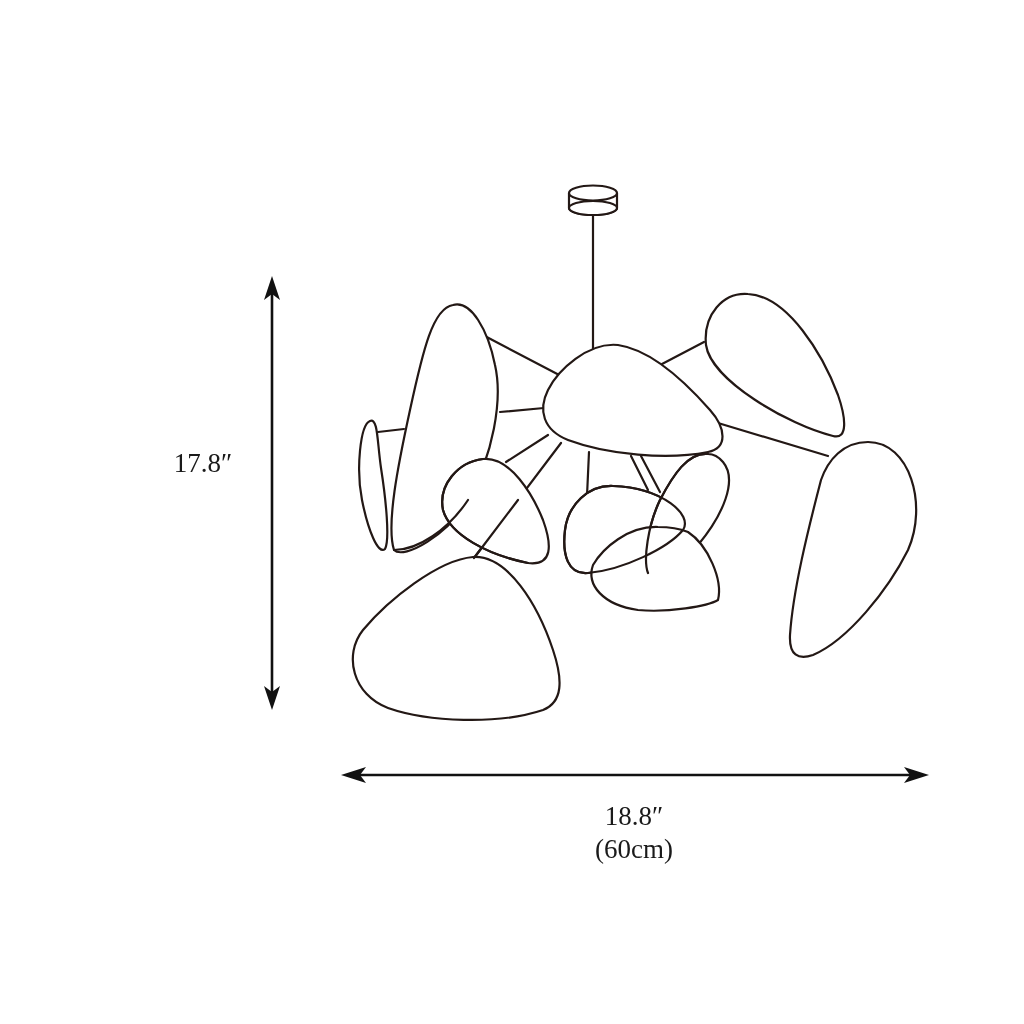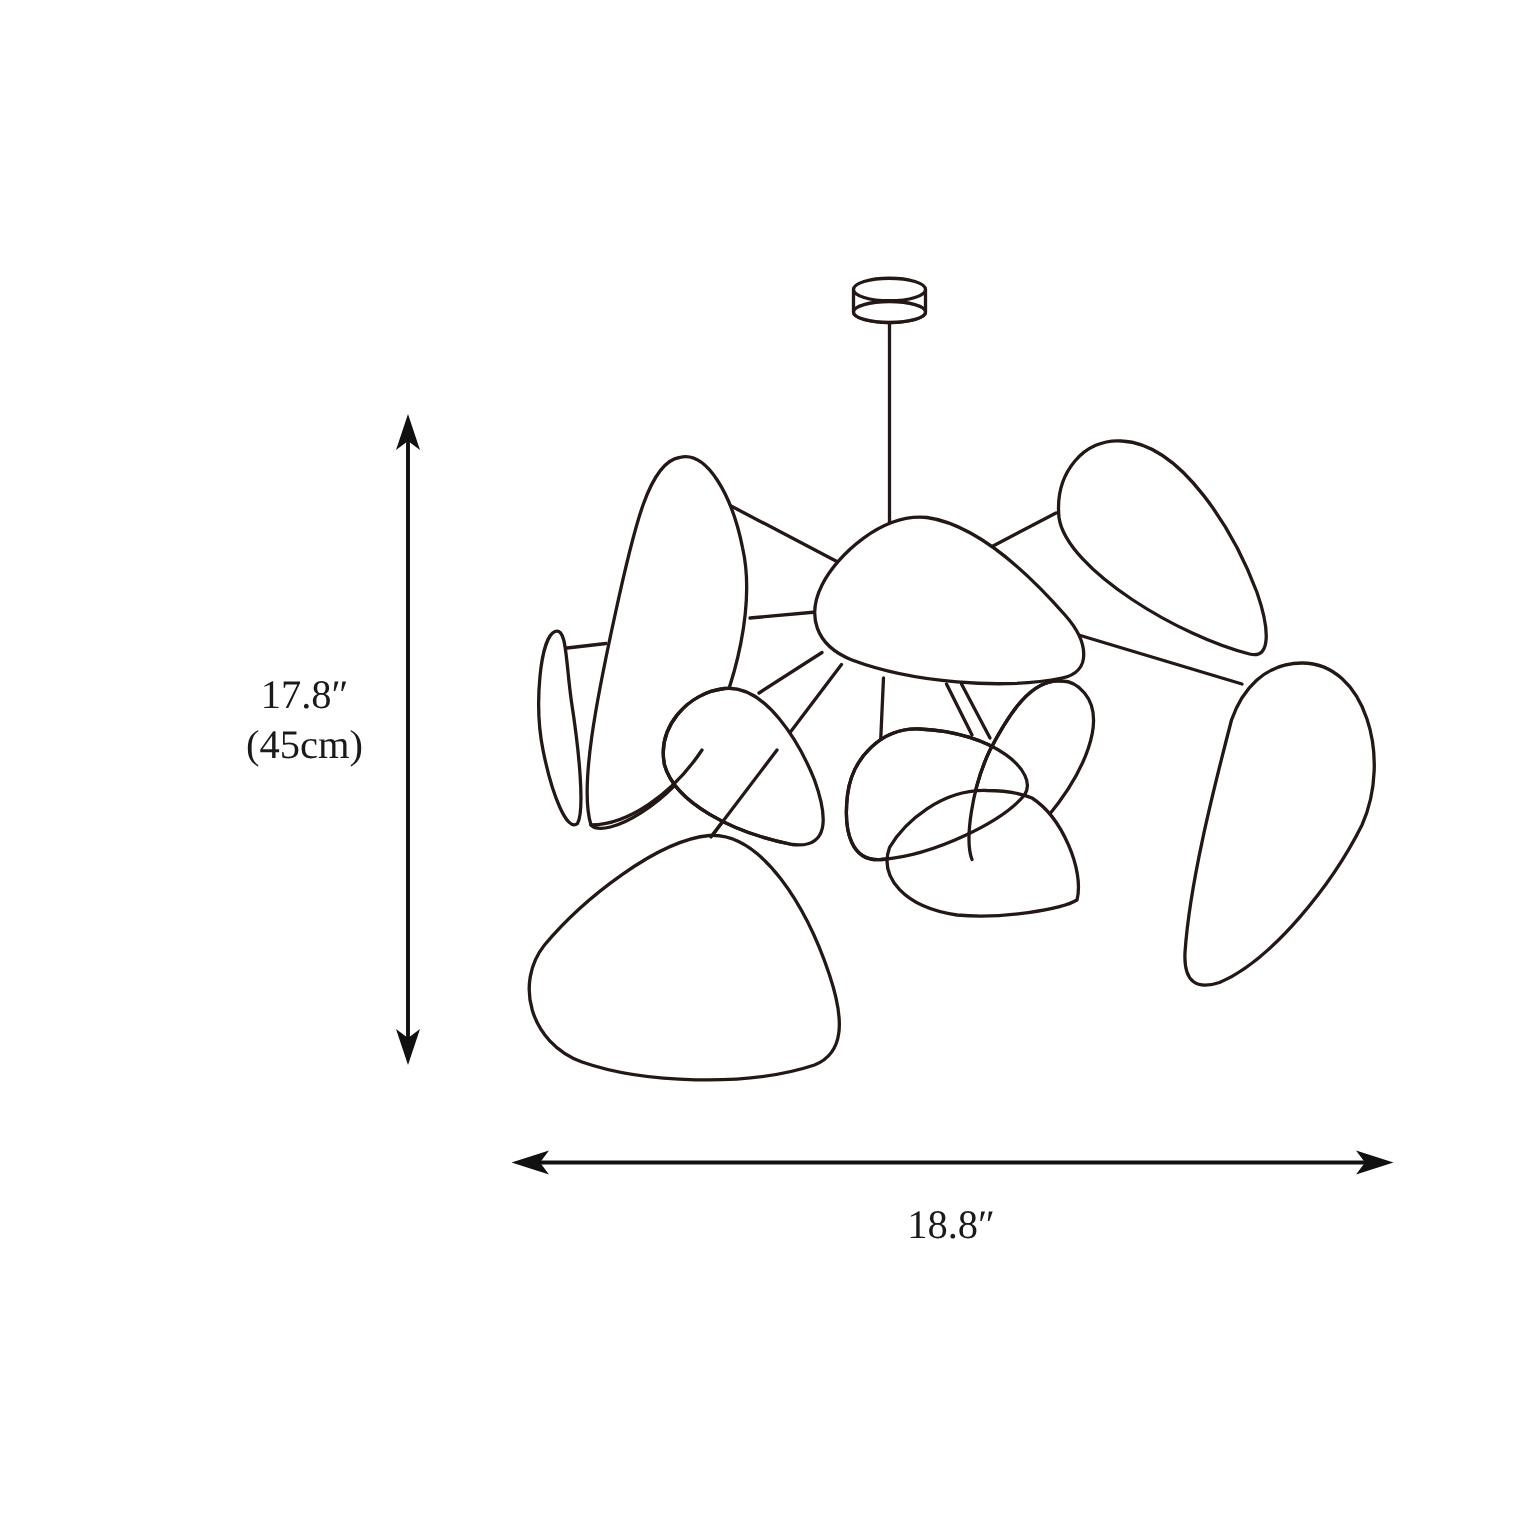--- a/index.html
+++ b/index.html
@@ -85,19 +85,19 @@
       <path class="stroke" d="M435 459 C410 462 390 485 395 510 C402 535 440 555 480 563"></path>
       <path class="stroke" d="M420 500 C400 530 370 550 346 550"></path>
       <path class="stroke" d="M565 486 C540 485 520 505 517 530 C514 555 520 575 540 573 C575 570 620 548 635 530 C645 515 615 488 565 486 Z"></path>
       <path class="stroke" d="M660 454 C640 452 625 475 612 500 C600 525 595 560 600 573"></path>
       <line class="stroke" x1="426" y1="558" x2="470" y2="500"></line>
     </g>
   </svg>
 
   <div id="height-label" class="dim-label">
     <span>17.8″</span>
-    <span>(45cm)</span>
   </div>
 
   <div id="width-label" class="dim-label">
     <span>18.8″</span>
+    <span>(60cm)</span>
   </div>
 </div>
 
 </body></html>

